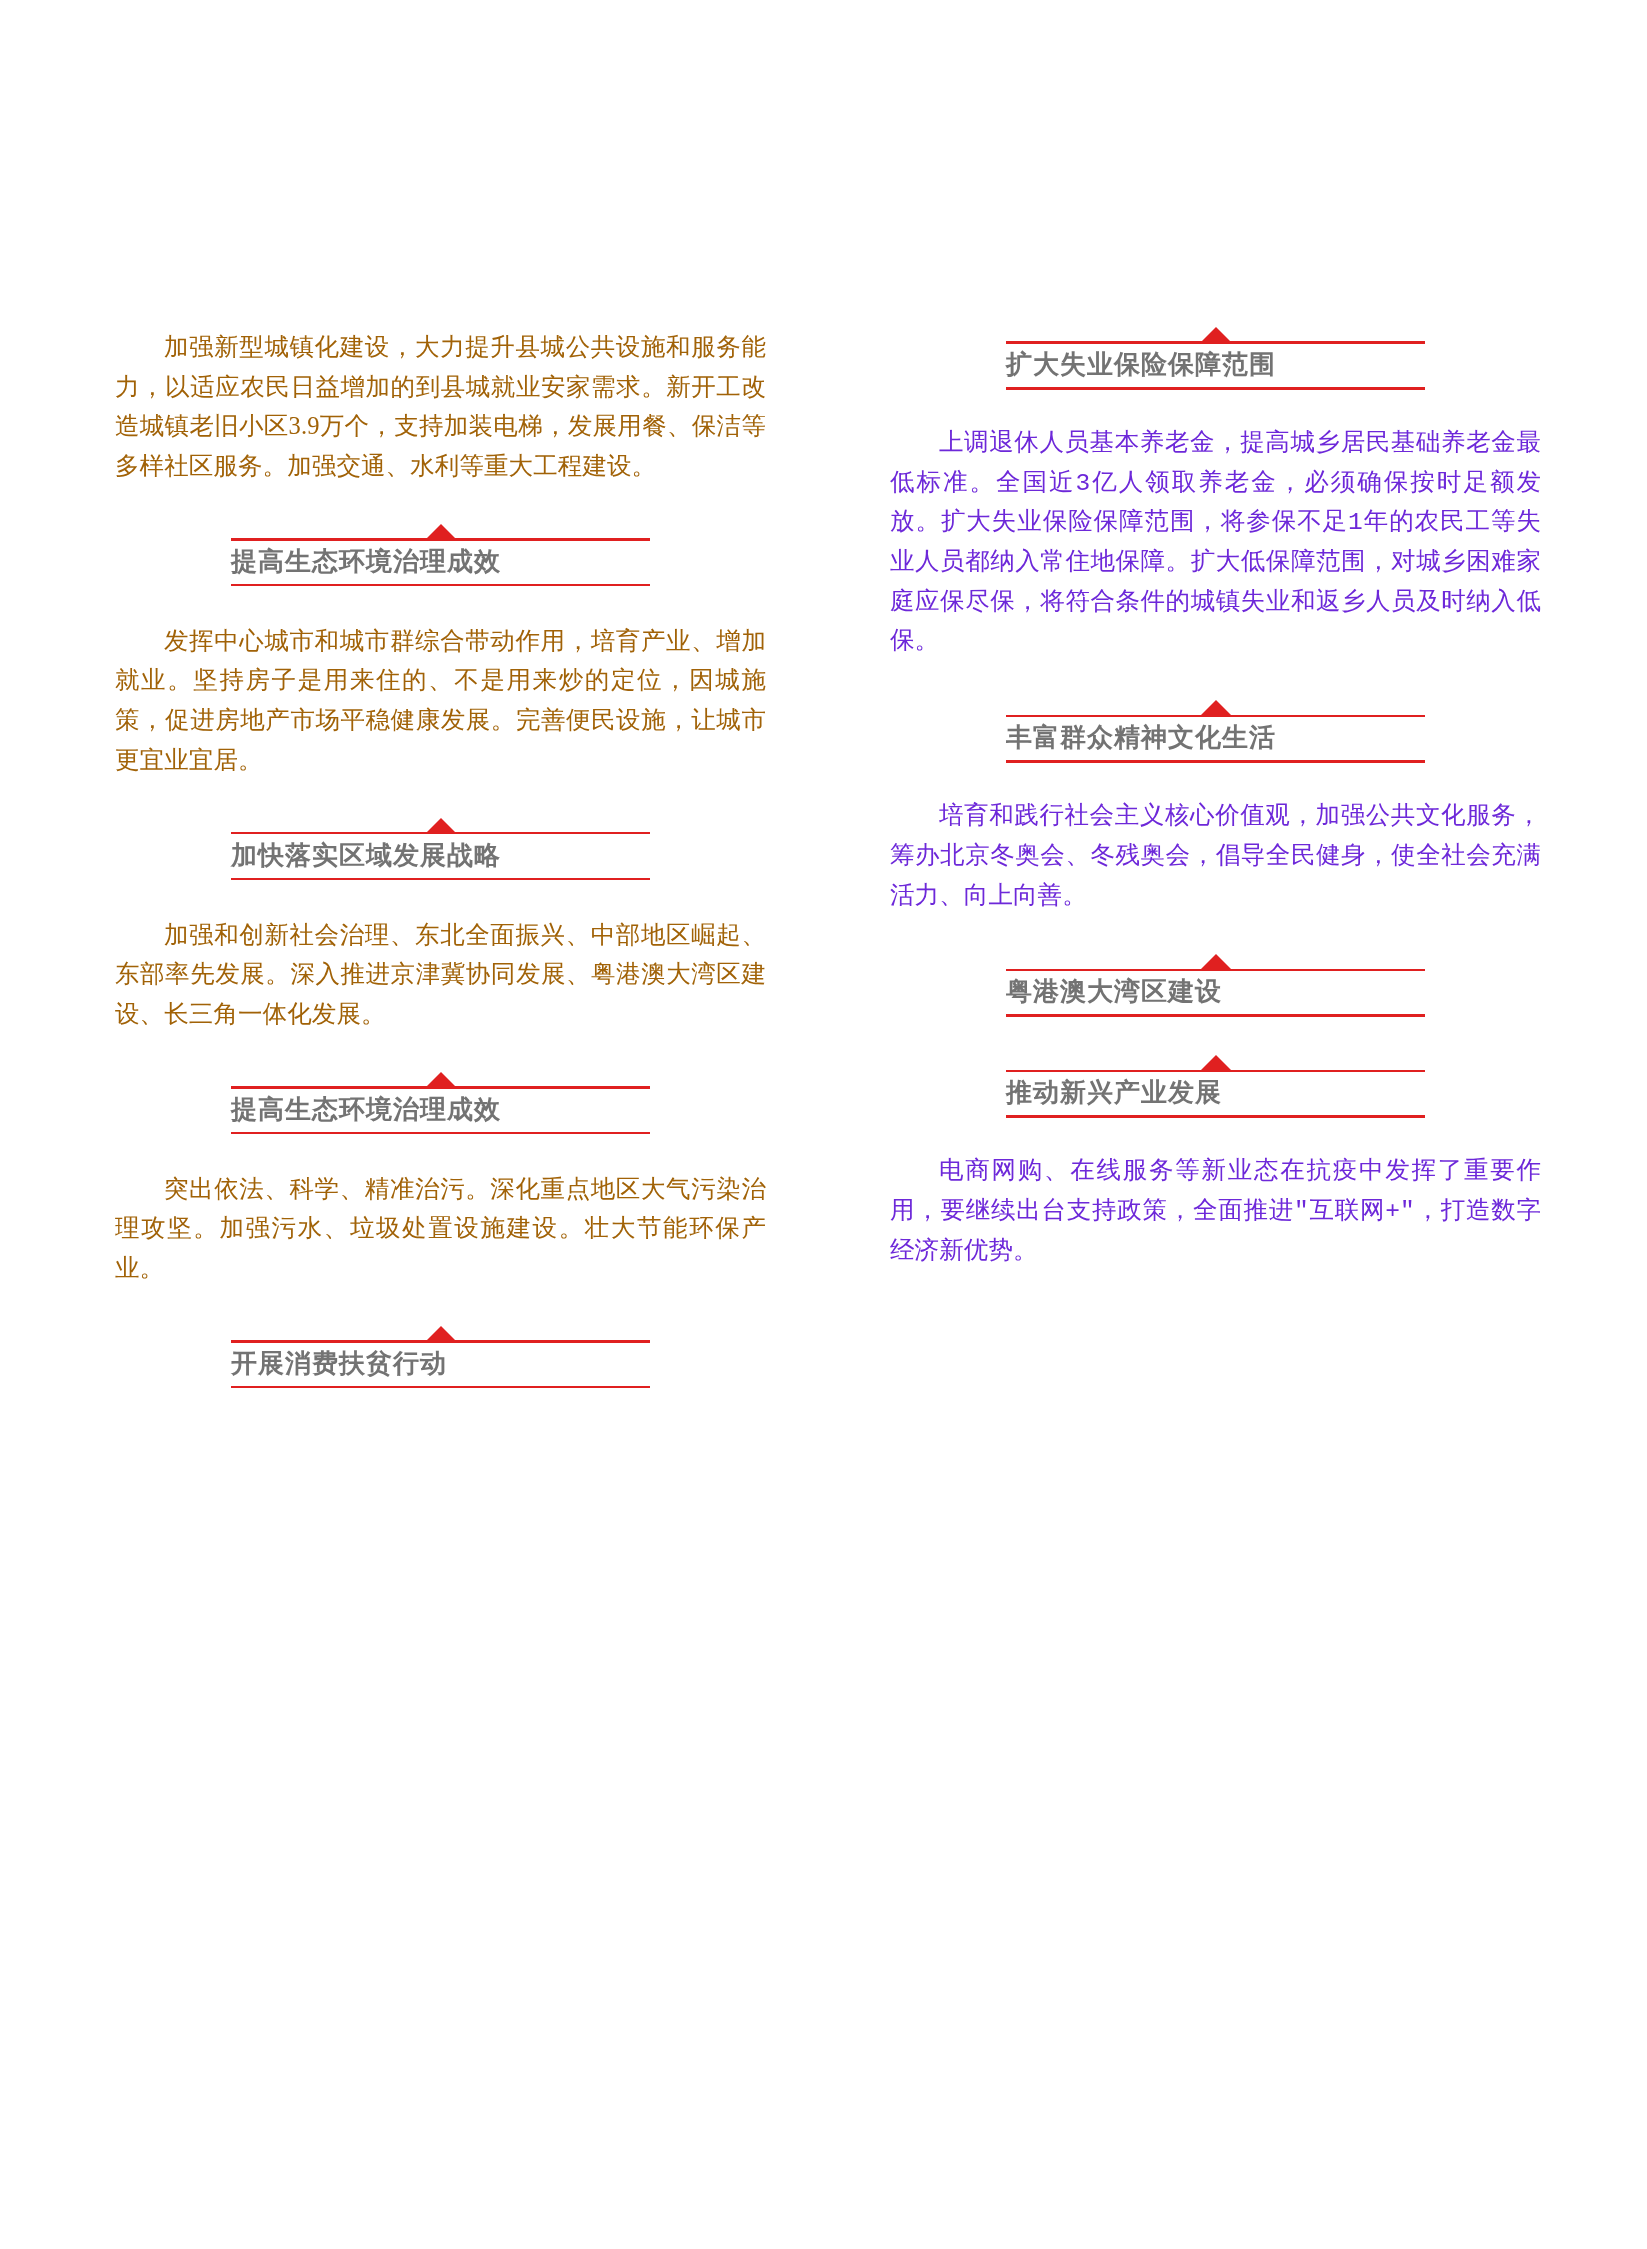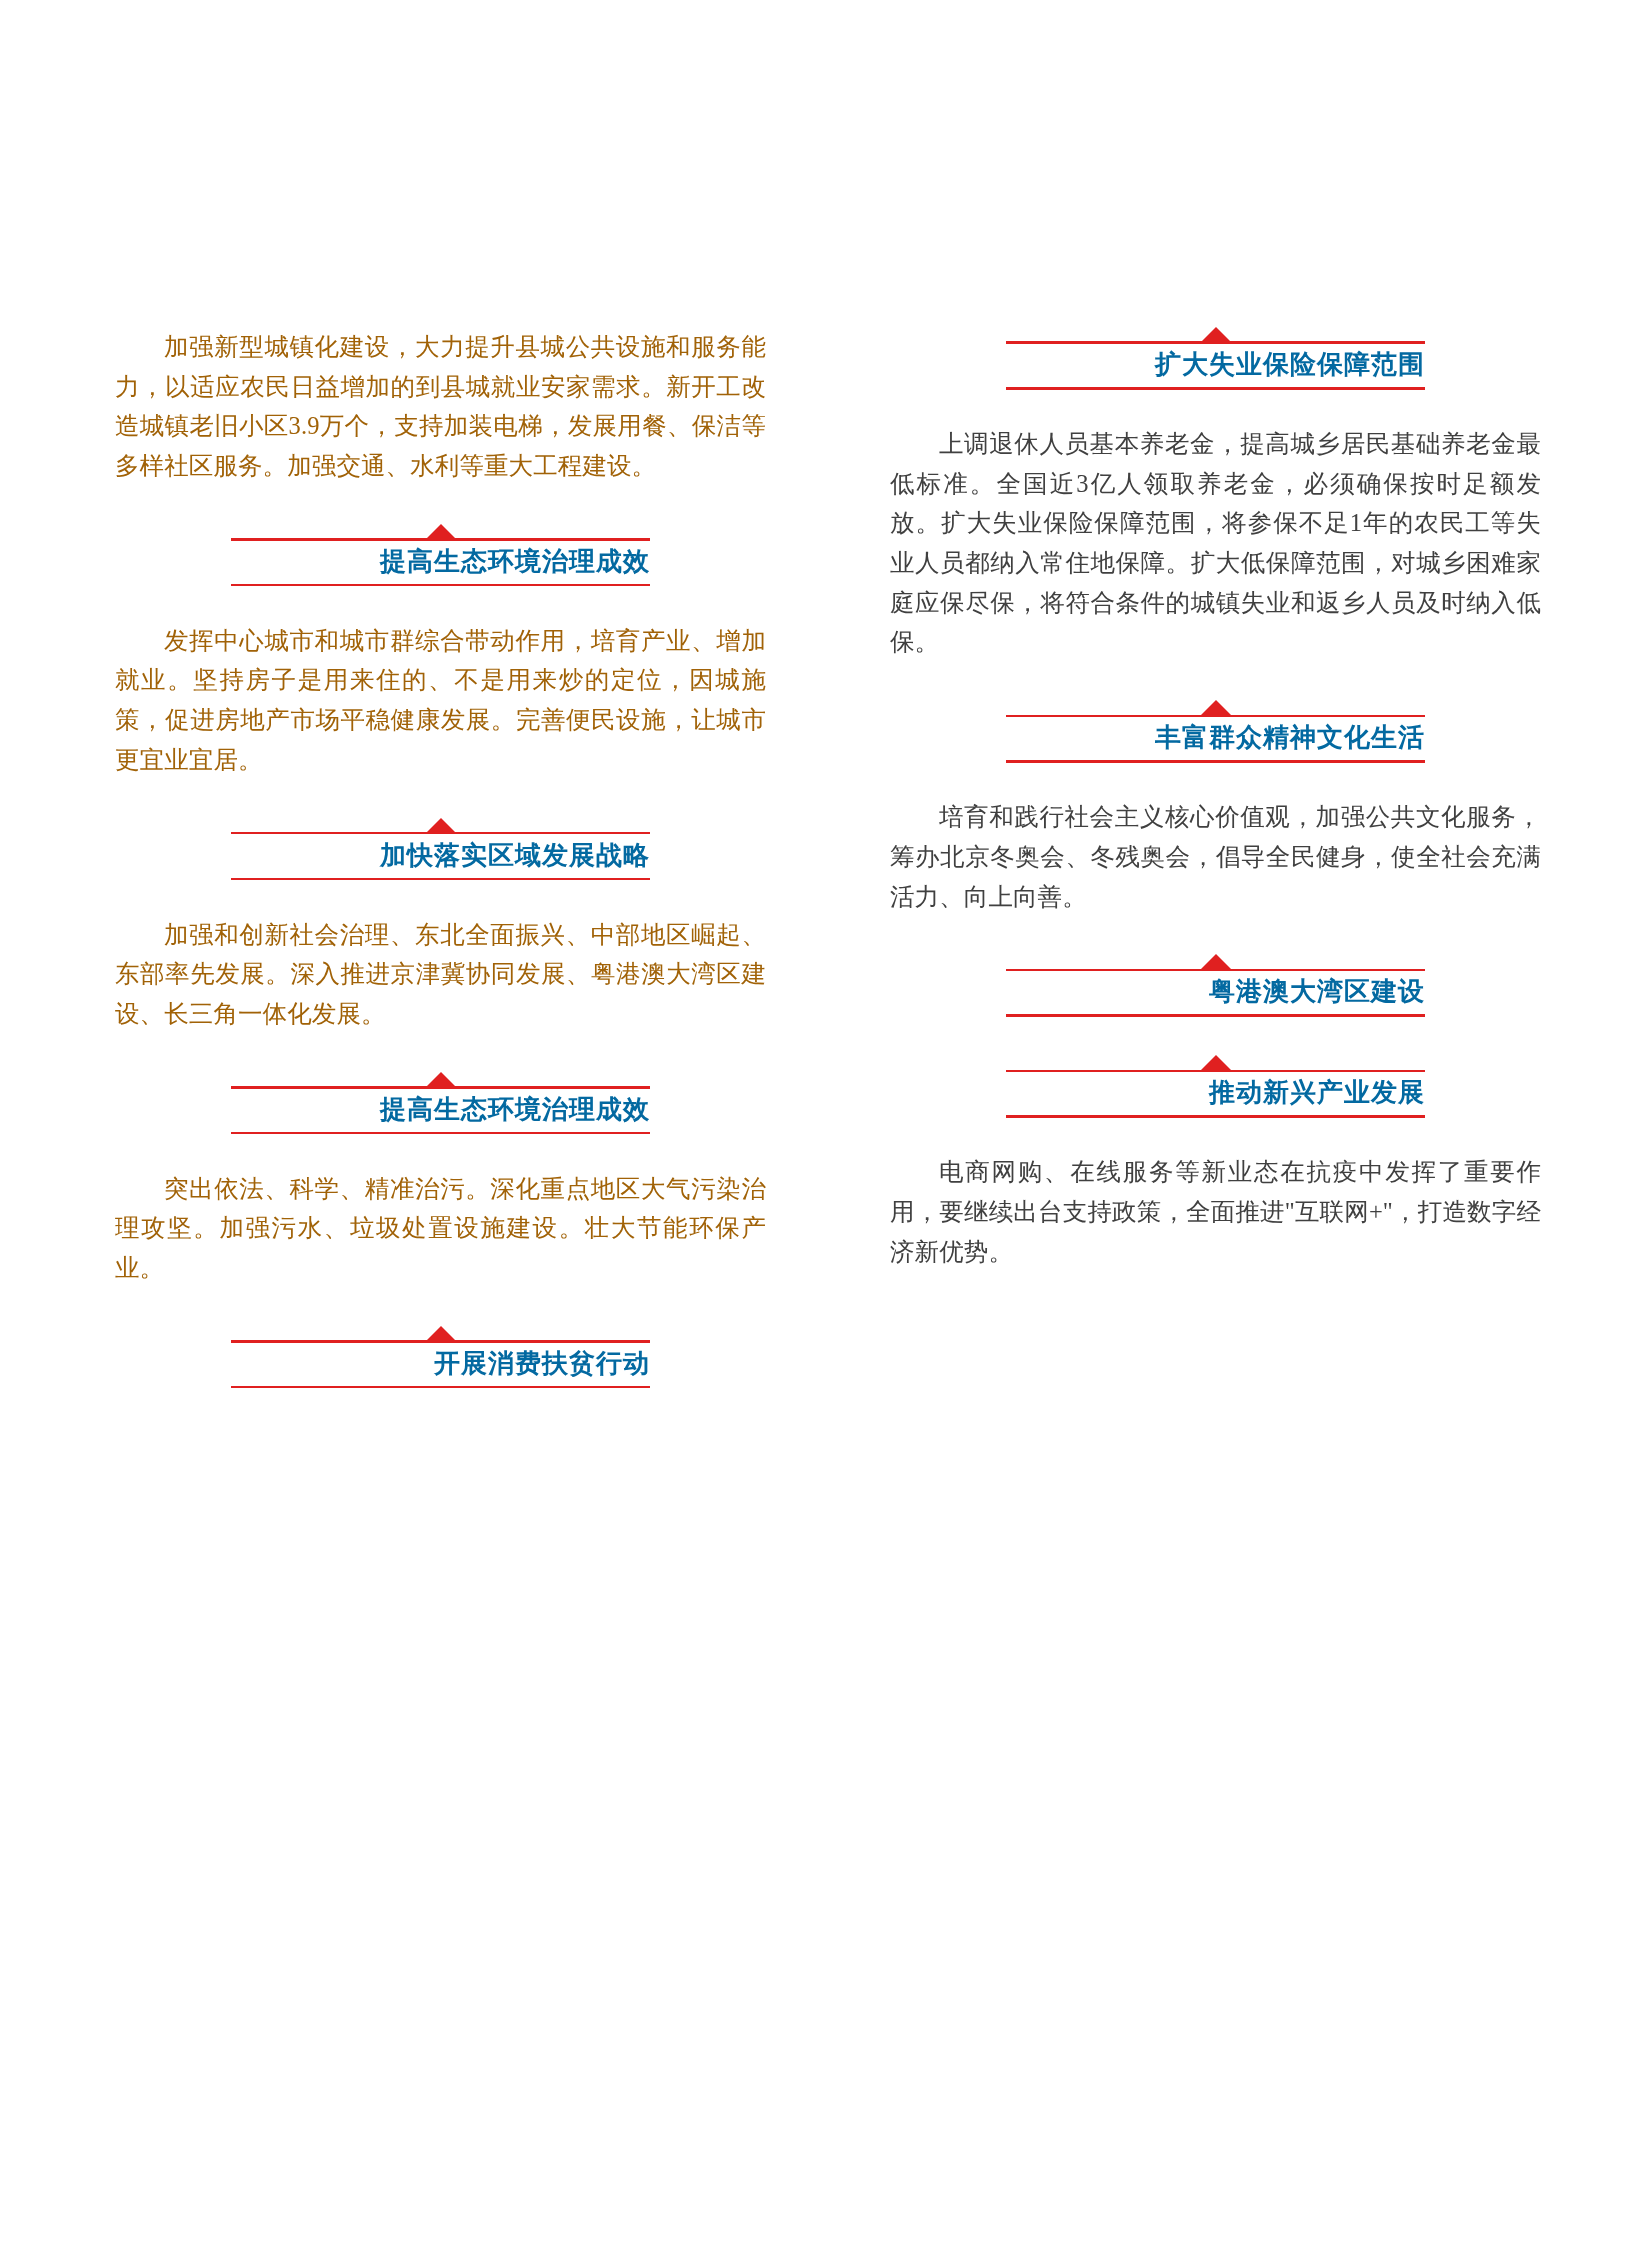--- a/index.html
+++ b/index.html
@@ -73,29 +73,29 @@
     height: 0;
     border-left: 15.7px solid transparent;
     border-right: 15.7px solid transparent;
     border-bottom: 15.7px solid #e02020;
   }
   .heading-text {
     position: absolute;
     left: 0;
     top: 22px;
     width: 419px;
-    text-align: right;
-    color: #0369a1;
+    text-align: left;
+    color: #737373;
     font-weight: bold;
     font-size: 26px;
     letter-spacing: 1px;
     font-family: "Liberation Sans", "DejaVu Sans", sans-serif;
     line-height: 1.2;
   }
-  .col-right .para { color: #404040; }
+  .col-right .para { color: #6d28d9; font-family: Liberation Mono, monospace; }
 </style>
 </head>
 <body>
 
 <div class="page">
   <div class="columns">
 
     <div class="col col-left">
 
       <p class="para">加强新型城镇化建设，大力提升县城公共设施和服务能力，以适应农民日益增加的到县城就业安家需求。新开工改造城镇老旧小区3.9万个，支持加装电梯，发展用餐、保洁等多样社区服务。加强交通、水利等重大工程建设。</p>

